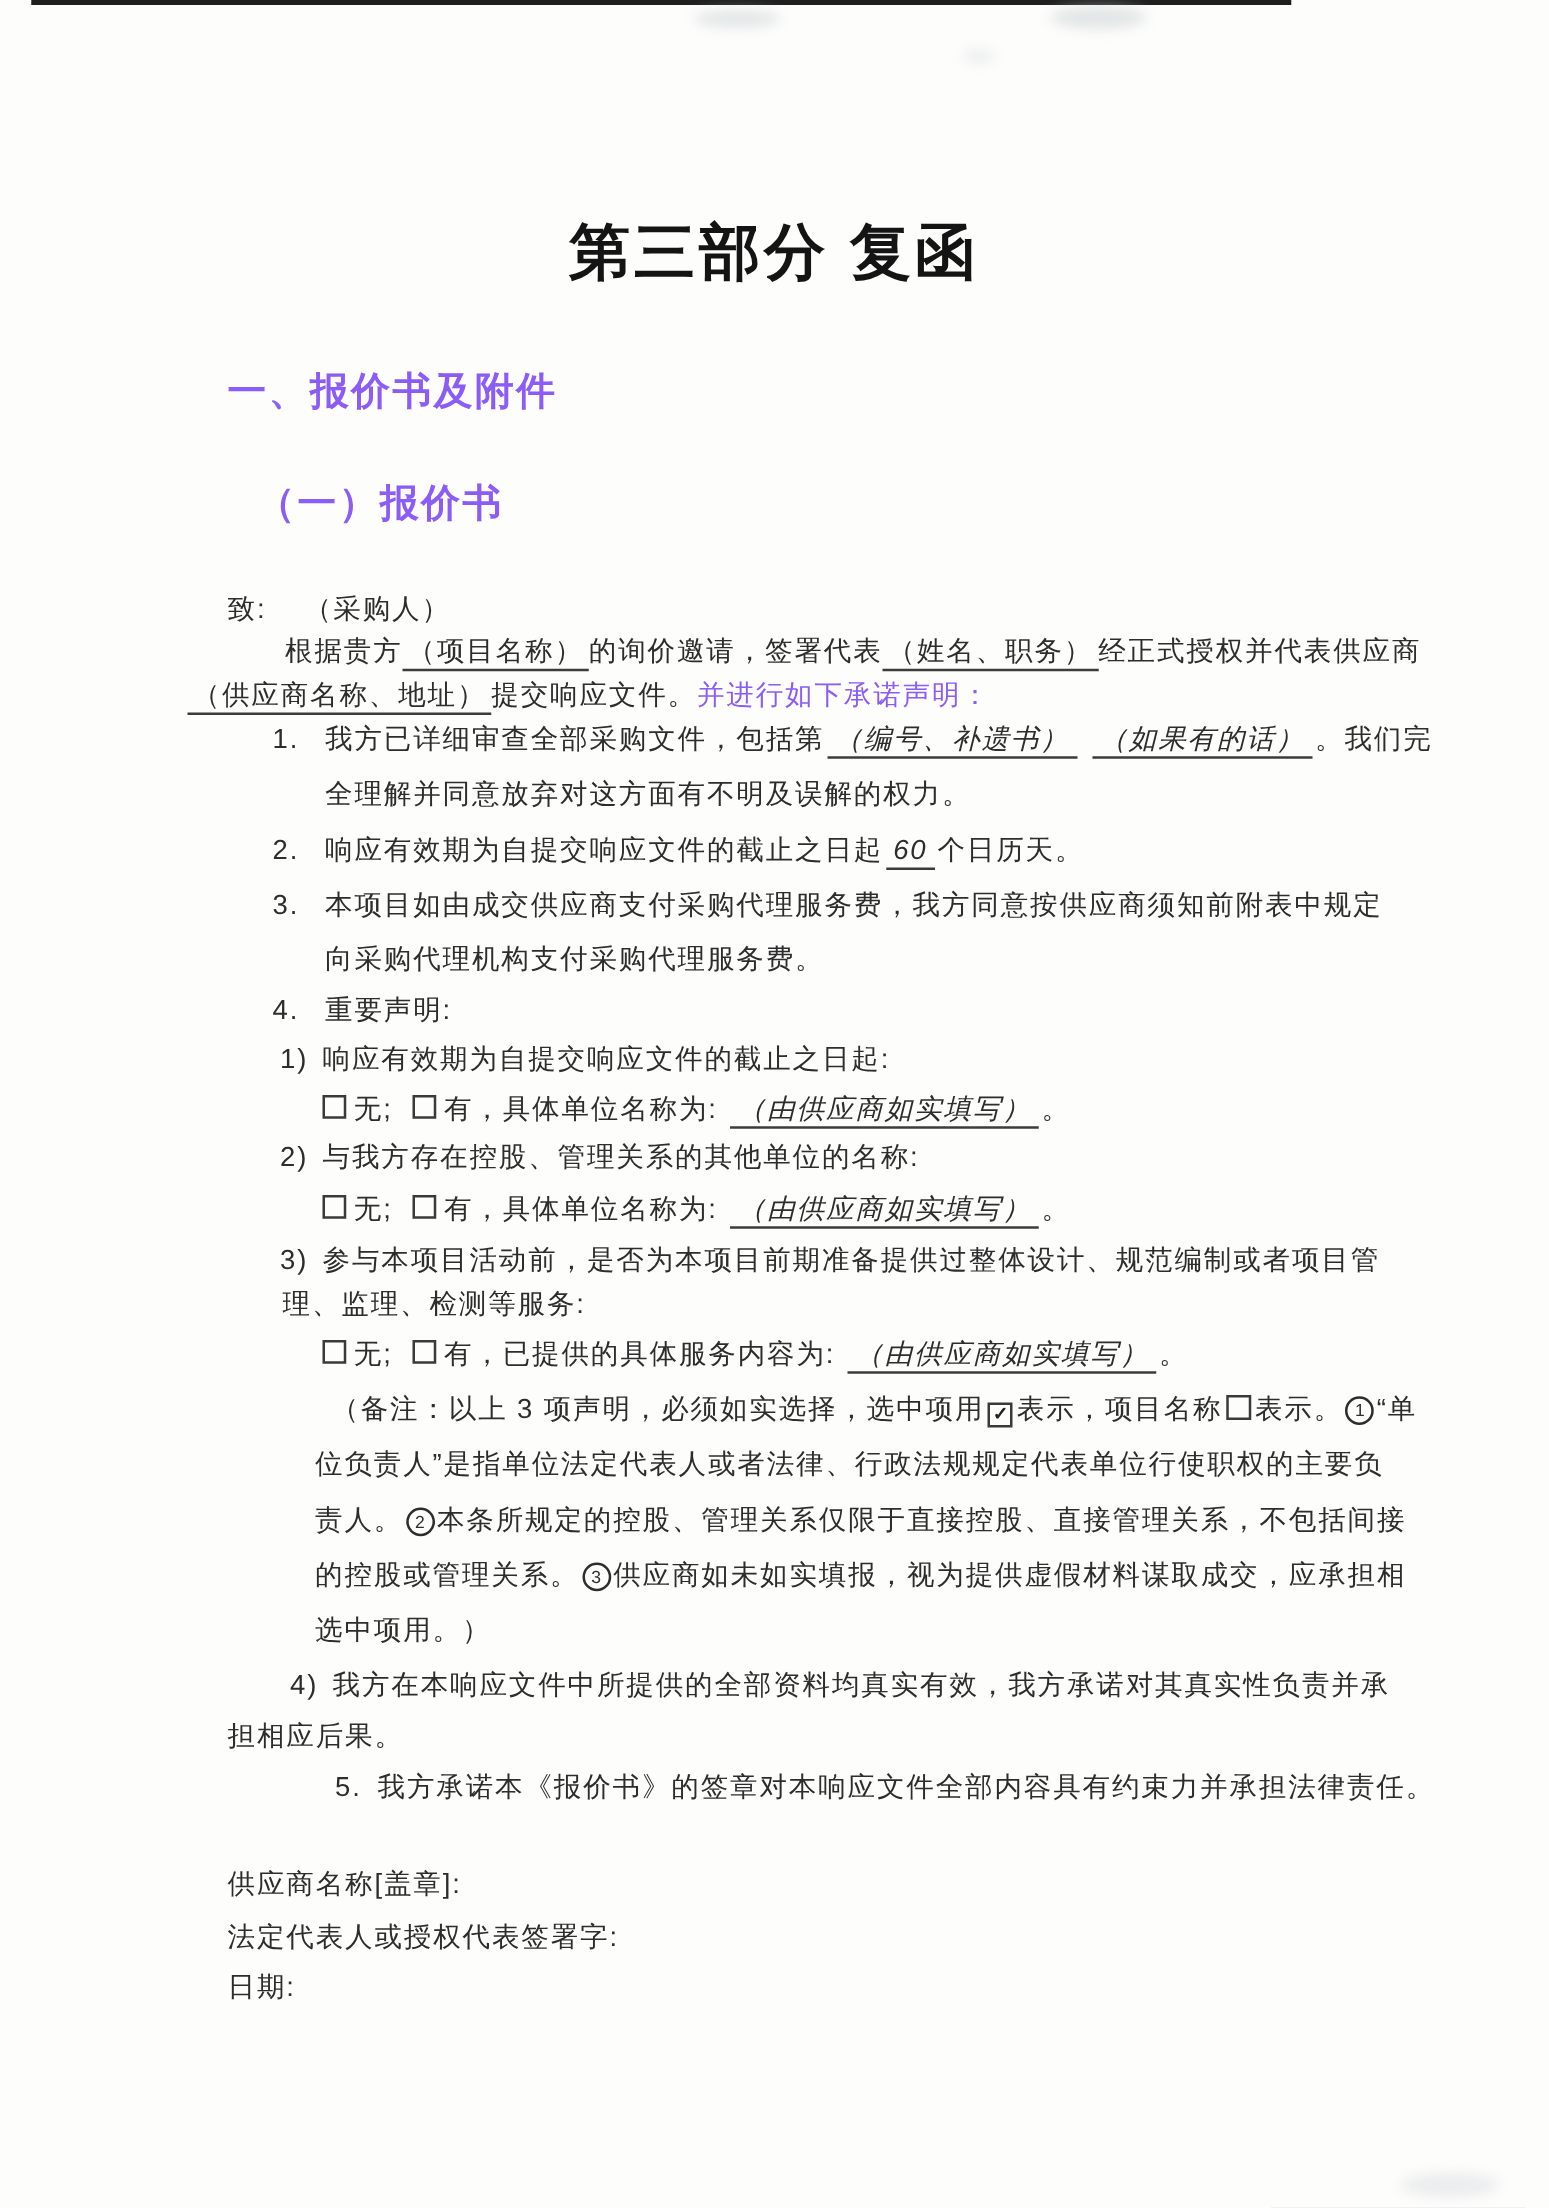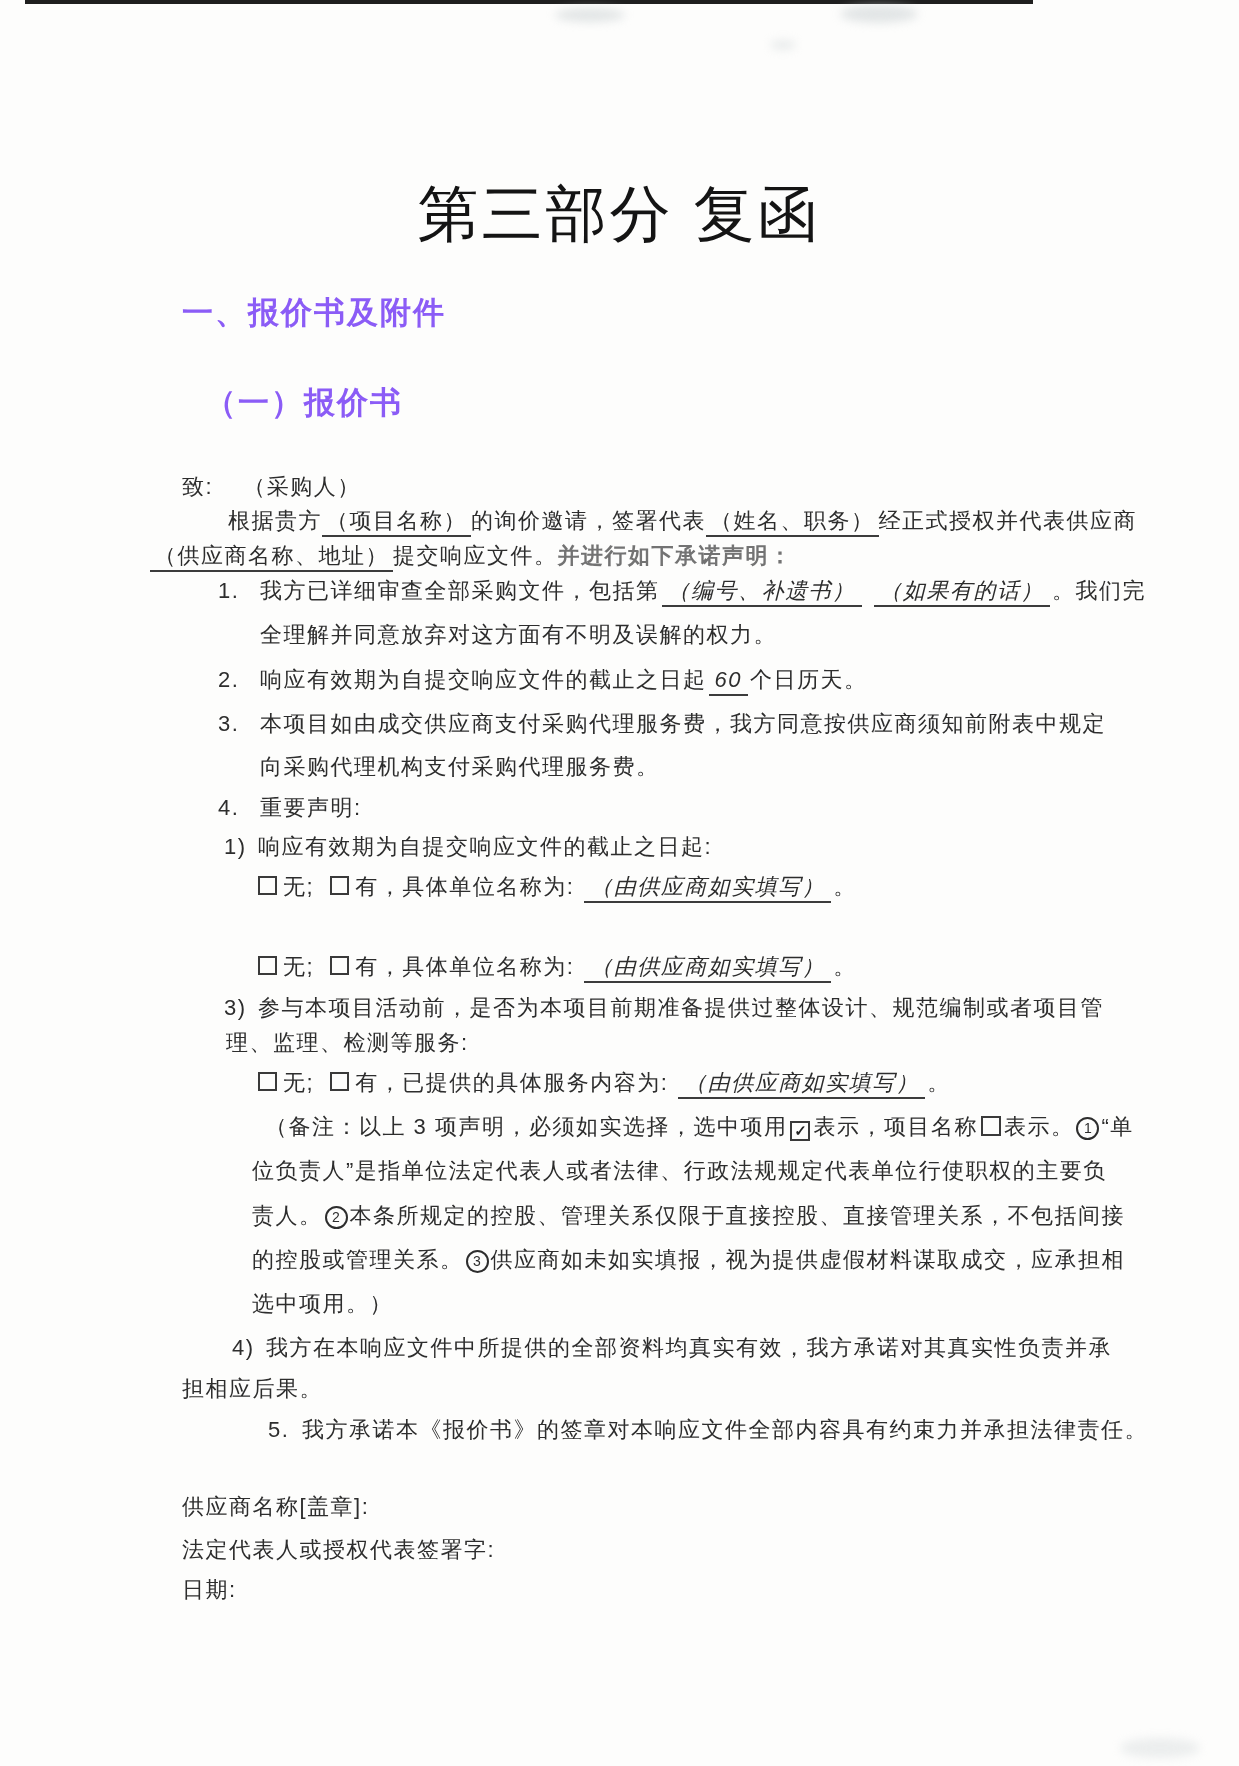--- a/index.html
+++ b/index.html
@@ -12,38 +12,38 @@
   
   .top-line { position:absolute; top:0; left:25px; width:1008px; height:4px; background:#1f1f1f; }
   .smudge { position:absolute; background:#ccd2d4; filter:blur(5px); border-radius:50%; opacity:.55; }
   .smudge.s1 { top:8px; left:555px; width:70px; height:14px; }
   .smudge.s2 { top:5px; left:840px; width:78px; height:18px; }
   .smudge.s3 { top:1738px; left:1120px; width:80px; height:20px; opacity:.35; }
   .smudge.s4 { top:40px; left:770px; width:26px; height:10px; opacity:.4; }
 
   .title {
     position:absolute; top:172px; left:0; width:100%;
-    text-align:center; font-size:61px; font-weight:400; color:#141414;
-    letter-spacing:3px; line-height:60px; white-space:nowrap;margin-top:12px;
+    text-align:center; font-size:49px; font-weight:700; color:#141414;
+    letter-spacing:3px; line-height:60px; white-space:nowrap;
   }
   .h1, .h2 {
     position:absolute; font-size:31px; font-weight:700; color:#8b5cf6;
     letter-spacing:2px; line-height:40px; white-space:nowrap;
   }
   .h1 { top:293px; left:182px; }
   .h2 { top:383px; left:205px; }
 
   .ln {
     position:absolute; font-size:22px; line-height:30px;
     letter-spacing:1.5px; white-space:nowrap; color:#2d2d2d;
   }
   .num  { display:inline-block; width:42px; }
   .num2 { display:inline-block; width:34px; }
   .gap28 { margin-left:30px; }
-  .bold { font-weight:700; color:#737373; }
+  .bold { font-weight:400; color:#8b5cf6; }
   .blank {
     border-bottom:2px solid #3c3c3c; font-style:italic;
     padding:0 6px 2px; margin:0 2px;
   }
   .blank.ml { margin-left:10px; }
   .ufield { border-bottom:2px solid #3c3c3c; padding:0 4px 2px; }
   .cbx {
     display:inline-block; width:15px; height:15px; border:2px solid #3a3a3a;
     vertical-align:-1px; margin-right:6px; background:transparent;
   }
@@ -113,20 +113,23 @@
     <span class="num">4.</span><span>重要声明:</span>
   </div>
 
   <div class="ln" style="top:832px; left:224px;">
     <span class="num2">1)</span><span>响应有效期为自提交响应文件的截止之日起:</span>
   </div>
   <div class="ln" style="top:872px; left:258px;">
     <span class="cbx"></span><span>无;</span><span class="cbx g"></span><span>有，具体单位名称为:</span><span class="blank ml">（由供应商如实填写）</span><span>。</span>
   </div>
 
+  <div class="ln" style="top:911px; left:224px;">
+    <span class="num2">2)</span><span>与我方存在控股、管理关系的其他单位的名称:</span>
+  </div>
   <div class="ln" style="top:952px; left:258px;">
     <span class="cbx"></span><span>无;</span><span class="cbx g"></span><span>有，具体单位名称为:</span><span class="blank ml">（由供应商如实填写）</span><span>。</span>
   </div>
 
   <div class="ln" style="top:993px; left:224px;">
     <span class="num2">3)</span><span>参与本项目活动前，是否为本项目前期准备提供过整体设计、规范编制或者项目管</span>
   </div>
   <div class="ln" style="top:1028px; left:226px;">
     <span>理、监理、检测等服务:</span>
   </div>

